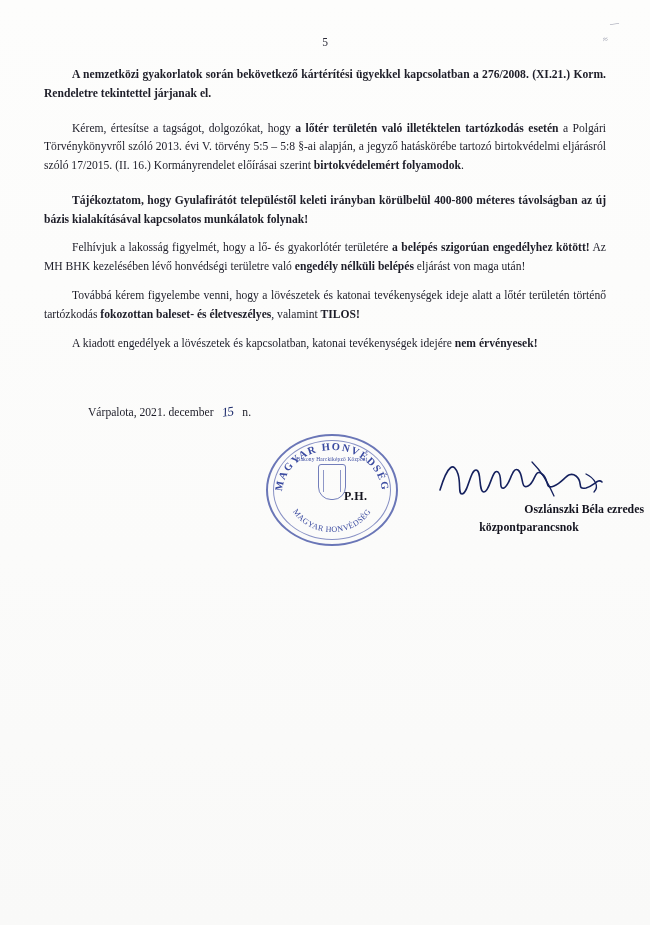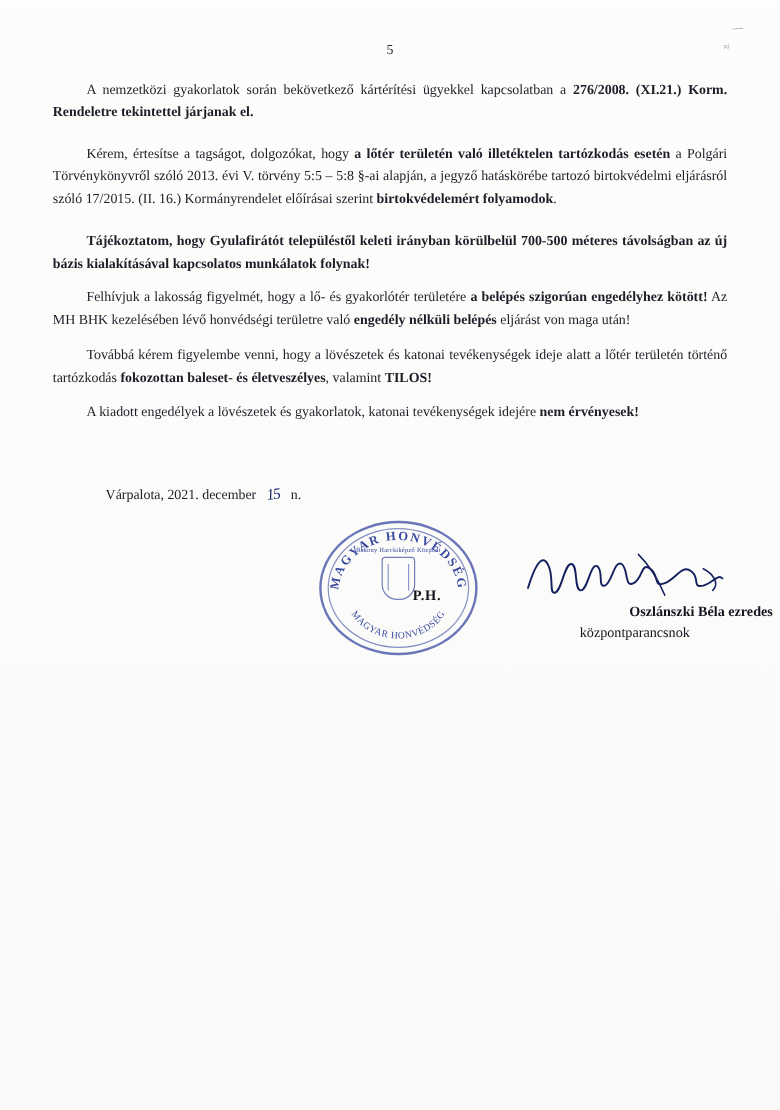--- a/index.html
+++ b/index.html
@@ -193,42 +193,43 @@
     color: #14141f;
   }
   .sign-title {
     position: absolute;
     left: 370px;
     top: 116px;
     width: 230px;
     text-align: center;
     font-size: 11.8px;
     color: #14141f;
+    font-weight: bold;
   }
 </style>
 </head>
 <body>
 
 <div class="page">
   <div class="content">
 
     <div class="page-number">5</div>
 
     <div class="corner-mark">
       <span class="l1">—</span>
       <span class="l2">≈</span>
     </div>
 
     <div class="body-text">
-      <p class="para"><span style="font-weight: normal;">A nemzetközi gyakorlatok során bekövetkező kártérítési ügyekkel kapcsolatban a </span><span style="font-weight: bold;">276/2008. (XI.21.) Korm. Rendeletre tekintettel járjanak el.</span></p>
+      <p class="para"><span style="font-weight: bold;">A nemzetközi gyakorlatok során bekövetkező kártérítési ügyekkel kapcsolatban a </span><span style="font-weight: bold;">276/2008. (XI.21.) Korm. Rendeletre tekintettel járjanak el.</span></p>
       <p class="para gap"><span>Kérem, értesítse a tagságot, dolgozókat, hogy </span><span style="font-weight: bold;">a lőtér területén való illetéktelen tartózkodás esetén</span><span> a Polgári Törvénykönyvről szóló 2013. évi V. törvény 5:5 – 5:8 §-ai alapján, a jegyző hatáskörébe tartozó birtokvédelmi eljárásról szóló 17/2015. (II. 16.) Kormányrendelet előírásai szerint </span><span style="font-weight: bold;">birtokvédelemért folyamodok</span><span>.</span></p>
-      <p class="para gap"><span style="font-weight: bold;">Tájékoztatom, hogy Gyulafirátót településtől keleti irányban körülbelül 700-500 méteres távolságban az új bázis kialakításával kapcsolatos munkálatok folynak!</span></p>
+      <p class="para gap"><span style="font-weight: bold;">Tájékoztatom, hogy Gyulafirátót településtől keleti irányban körülbelül 400-800 méteres távolságban az új bázis kialakításával kapcsolatos munkálatok folynak!</span></p>
       <p class="para"><span>Felhívjuk a lakosság figyelmét, hogy a lő- és gyakorlótér területére </span><span style="font-weight: bold;">a belépés szigorúan engedélyhez kötött!</span><span> Az MH BHK kezelésében lévő honvédségi területre való </span><span style="font-weight: bold;">engedély nélküli belépés</span><span> eljárást von maga után!</span></p>
       <p class="para"><span>Továbbá kérem figyelembe venni, hogy a lövészetek és katonai tevékenységek ideje alatt a lőtér területén történő tartózkodás </span><span style="font-weight: bold;">fokozottan baleset- és életveszélyes</span><span>, valamint </span><span style="font-weight: bold;">TILOS!</span></p>
-      <p class="para"><span>A kiadott engedélyek a lövészetek és gyakorlatok, katonai tevékenységek idejére </span><span style="font-weight: bold;">nem érvényesek!</span></p>
+      <p class="para"><span>A kiadott engedélyek a lövészetek és kapcsolatban, katonai tevékenységek idejére </span><span style="font-weight: bold;">nem érvényesek!</span></p>
     </div>
 
     <div class="sign-block">
 
       <div class="place-date">
         <span>Várpalota, 2021. december</span>
         <span class="date-hand">15</span>
         <span>n.</span>
       </div>
 

